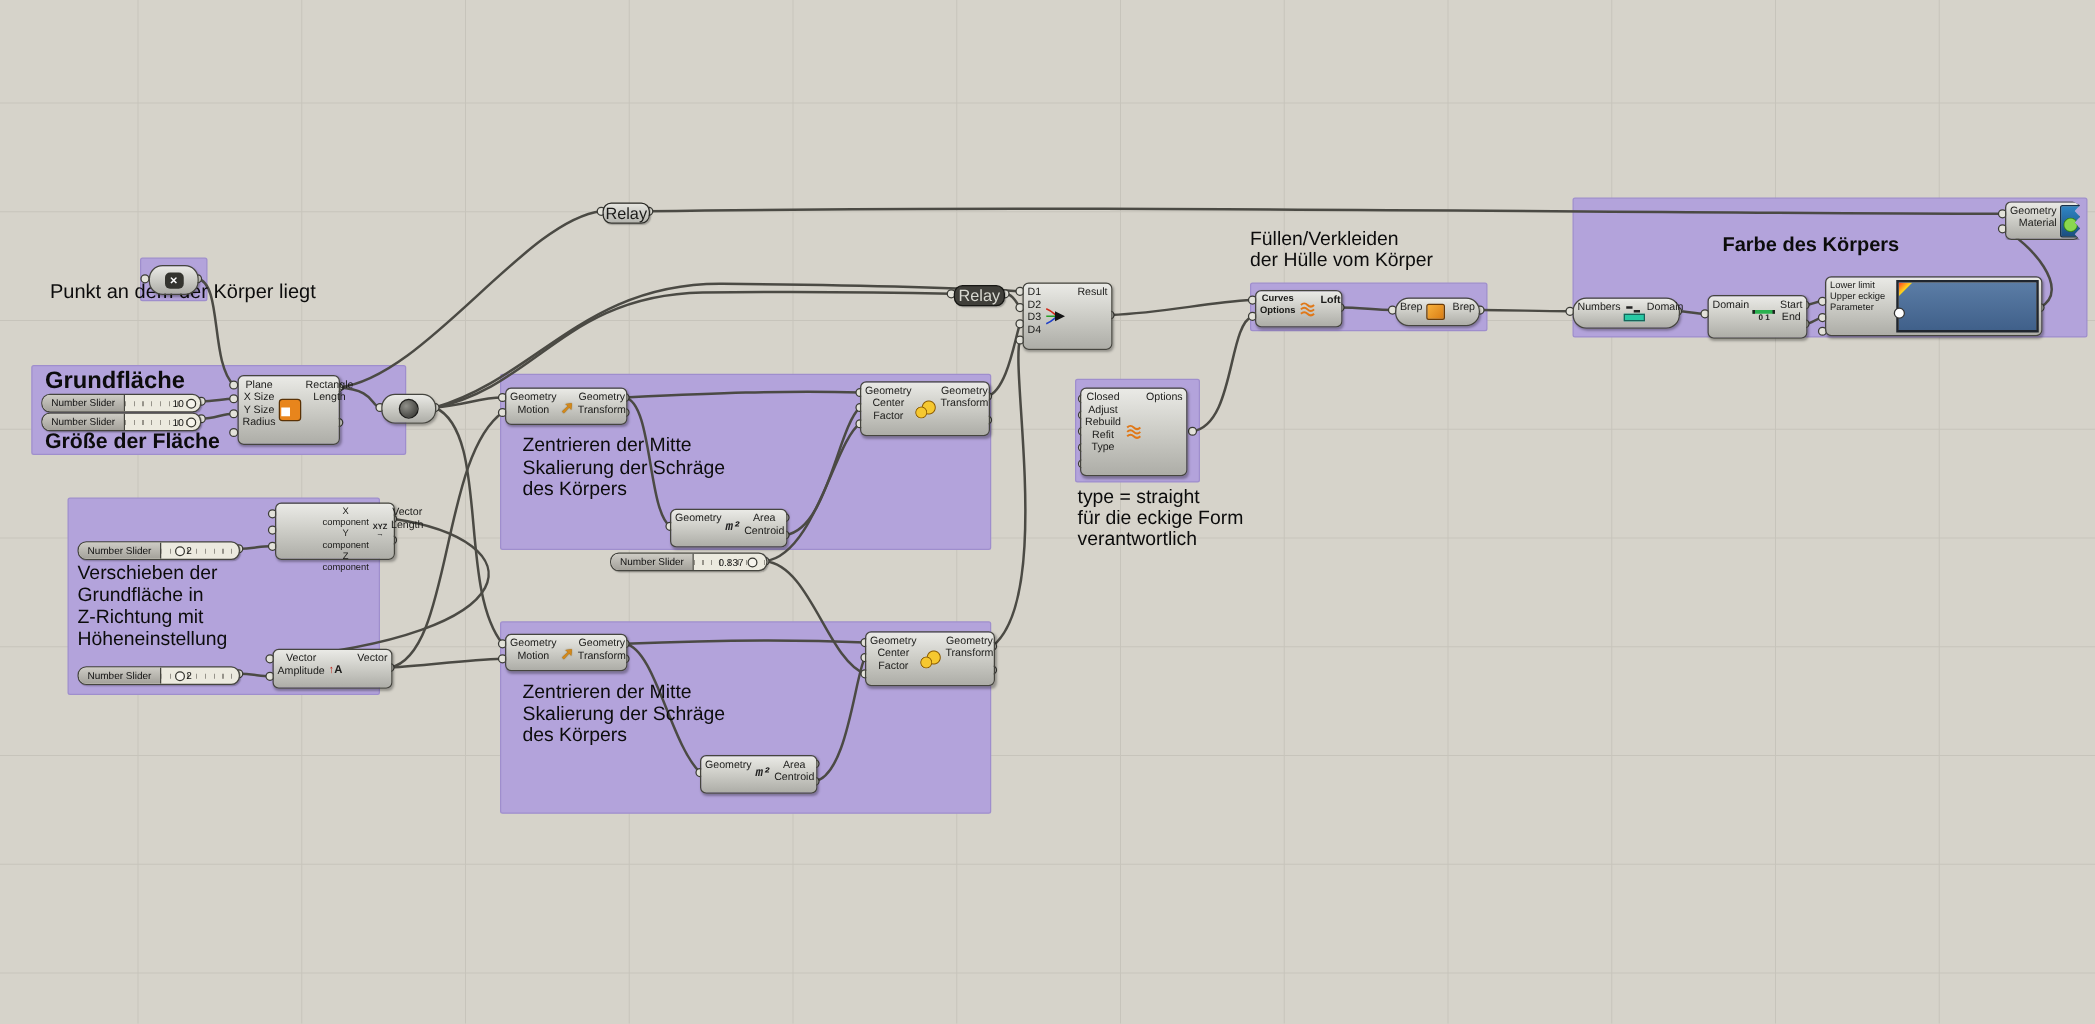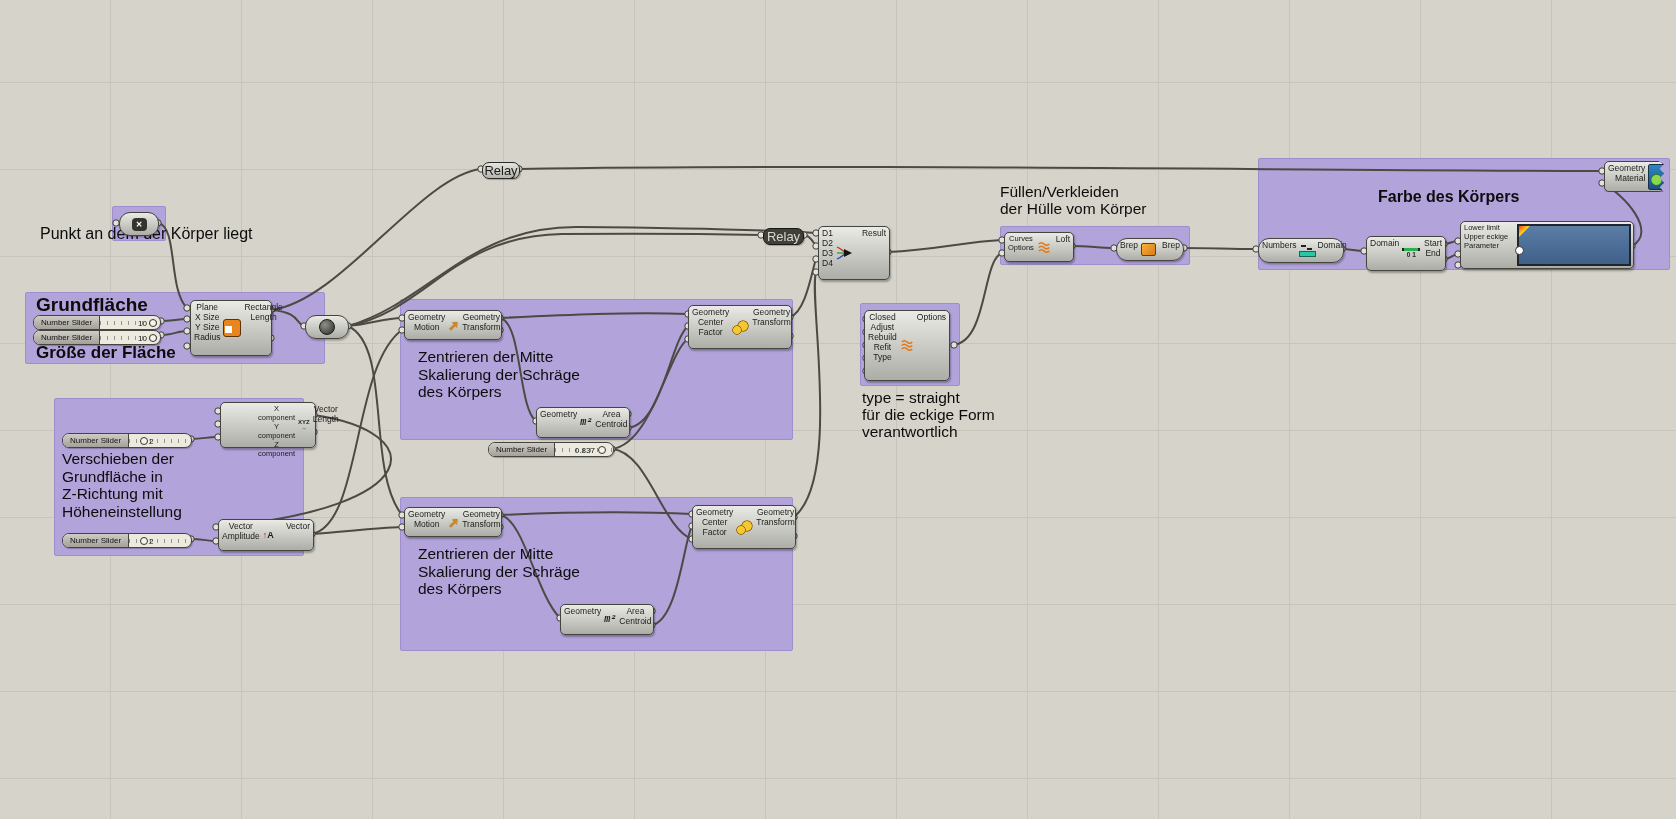--- a/index.html
+++ b/index.html
@@ -435,21 +435,21 @@
     <div class="icon">
       <svg width="14" height="13" viewBox="0 0 16 14">
         <path d="M2,3 q3,-3 6,0 t6,0 M2,7 q3,-3 6,0 t6,0 M2,11 q3,-3 6,0 t6,0" stroke="#e07818" stroke-width="1.8" fill="none"></path>
       </svg>
     </div>
     <div class="col out">
       <span>Options</span>
     </div>
   </div>
 
-  <div class="comp" style="left:1004px;top:232px;width:68px;height:28px;">
+  <div class="comp" style="left:1004px;top:232px;width:68px;height:28px;font-weight:bold;">
     <div class="col in" style="font-size:7.5px;">
       <span>Curves</span>
       <span>Options</span>
     </div>
     <div class="icon">
       <svg width="14" height="13" viewBox="0 0 16 14">
         <path d="M2,3 q3,-3 6,0 t6,0 M2,7 q3,-3 6,0 t6,0 M2,11 q3,-3 6,0 t6,0" stroke="#e07818" stroke-width="1.8" fill="none"></path>
       </svg>
     </div>
     <div class="col out">

